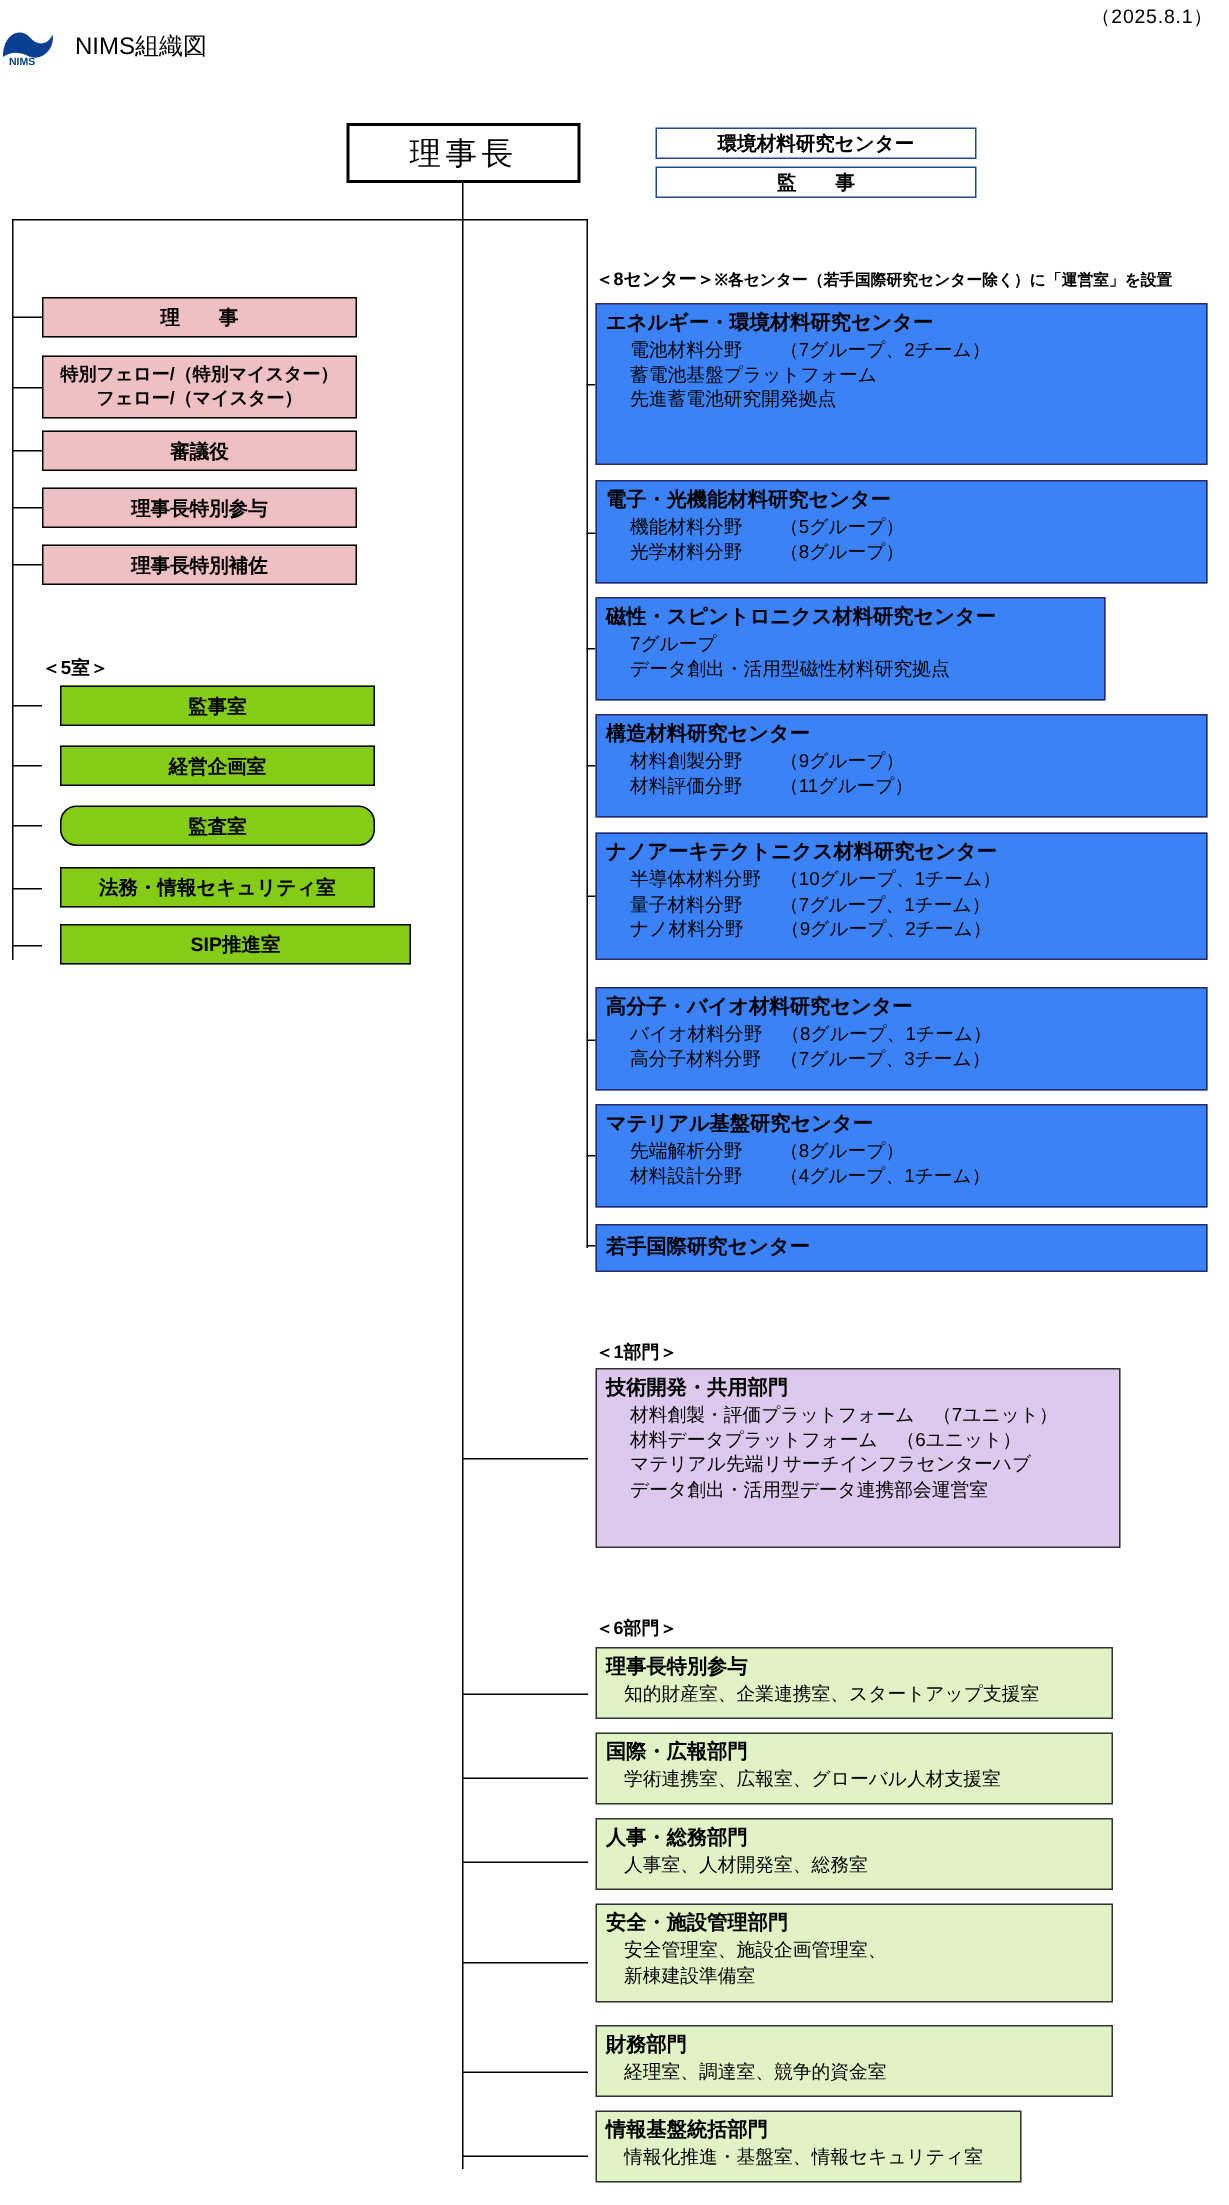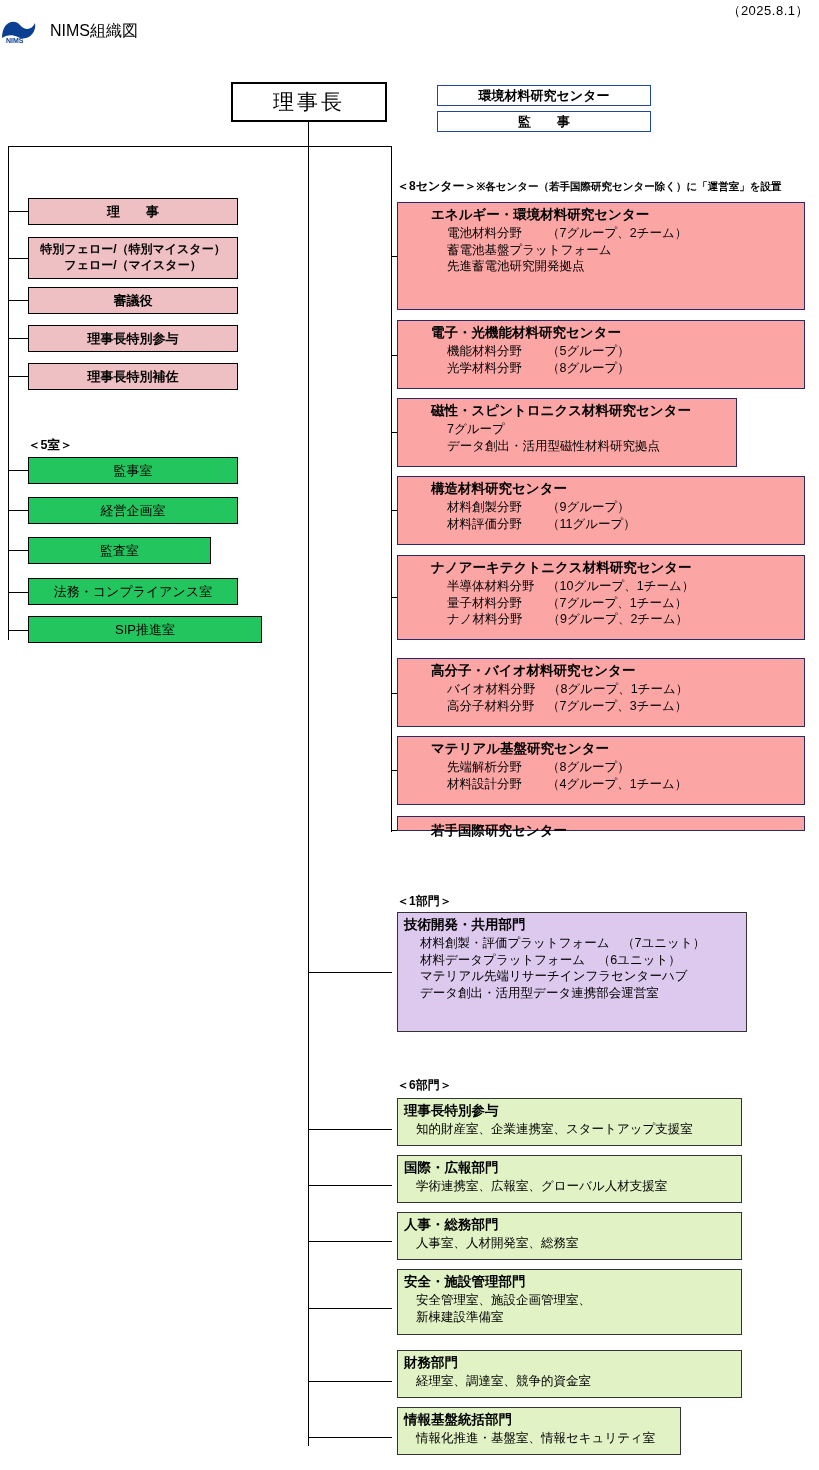--- a/index.html
+++ b/index.html
@@ -28,46 +28,45 @@
   .logo-title { font-size: 16px; }
 
   
   .box {
     position: absolute;
     border: 1px solid #000;
     background: #fff;
   }
   .ctr-box {
     border: 1px solid #2a2a6a;
-    background: #fca5a5;
-    padding-left: 27px;
+    background: #3b82f6;
   }
   .dept-box {
     border: 1px solid #333;
     background: #ddc9ee;
   }
   .admin-box {
     border: 1px solid #333;
     background: #e1f2c4;
   }
   .exec-box {
     border: 1px solid #000;
     background: #eebfc3;
     text-align: center;
     font-weight: bold;
     font-size: 13px;
     display: flex; align-items: center; justify-content: center;
   }
   .office-box {
     border: 1px solid #000;
-    background: #22c55e;
-    text-align: center;
-    font-weight: normal;
+    background: #84cc16;
+    text-align: center;
+    font-weight: bold;
     font-size: 13px;
-    display: flex; align-items: center; justify-content: center;
+    display: flex; align-items: center; justify-content: center; margin-left: 12px;
   }
   .head-box {
     border: 2px solid #000;
     background: #fff;
     text-align: center;
     font-size: 21px;
     display: flex; align-items: center; justify-content: center;
     letter-spacing: 3px;
   }
   .adv-box {
@@ -160,22 +159,22 @@
 <div class="box exec-box" style="left:28px; top:198px; width:210px; height:27px;">理　　事</div>
 <div class="box exec-box" style="left:28px; top:237px; width:210px; height:42px; line-height:1.3; white-space:pre-line; font-size:12px;">特別フェロー/（特別マイスター）
 フェロー/（マイスター）</div>
 <div class="box exec-box" style="left:28px; top:287px; width:210px; height:27px;">審議役</div>
 <div class="box exec-box" style="left:28px; top:325px; width:210px; height:27px;">理事長特別参与</div>
 <div class="box exec-box" style="left:28px; top:363px; width:210px; height:27px;">理事長特別補佐</div>
 
 <div class="caption label-5" style="left:28px; top:437px;">＜5室＞</div>
 <div class="box office-box" style="left:28px; top:457px; width:210px; height:27px;">監事室</div>
 <div class="box office-box" style="left:28px; top:497px; width:210px; height:27px;">経営企画室</div>
-<div class="box office-box" style="left:28px; top:537px; width:183px; height:27px;">監査室</div>
-<div class="box office-box" style="left:28px; top:578px; width:210px; height:27px;">法務・コンプライアンス室</div>
+<div class="box office-box" style="left:28px; top:537px; width:210px; height:27px;border-radius:11px;">監査室</div>
+<div class="box office-box" style="left:28px; top:578px; width:210px; height:27px;">法務・情報セキュリティ室</div>
 <div class="box office-box" style="left:28px; top:616px; width:234px; height:27px;">SIP推進室</div>
 
 <div class="caption" style="left:397px; top:178px;">
   <span>＜8センター＞</span><span class="small">※各センター（若手国際研究センター除く）に「運営室」を設置</span>
 </div>
 
 <div class="box ctr-box" style="left:397px; top:202px; width:408px; height:108px;">
   <div class="bx-title">エネルギー・環境材料研究センター</div>
   <div class="bx-lines">
     <div>電池材料分野　　（7グループ、2チーム）</div>
@@ -226,21 +225,21 @@
 </div>
 
 <div class="box ctr-box" style="left:397px; top:736px; width:408px; height:69px;">
   <div class="bx-title">マテリアル基盤研究センター</div>
   <div class="bx-lines">
     <div>先端解析分野　　（8グループ）</div>
     <div>材料設計分野　　（4グループ、1チーム）</div>
   </div>
 </div>
 
-<div class="box ctr-box" style="left:397px; top:816px; width:408px; height:15px;">
+<div class="box ctr-box" style="left:397px; top:816px; width:408px; height:32px;">
   <div class="bx-title" style="margin-top:5px;">若手国際研究センター</div>
 </div>
 
 <div class="caption" style="left:397px; top:893px;">＜1部門＞</div>
 <div class="box dept-box" style="left:397px; top:912px; width:350px; height:120px;">
   <div class="bx-title">技術開発・共用部門</div>
   <div class="bx-lines">
     <div>材料創製・評価プラットフォーム　（7ユニット）</div>
     <div>材料データプラットフォーム　（6ユニット）</div>
     <div>マテリアル先端リサーチインフラセンターハブ</div>

